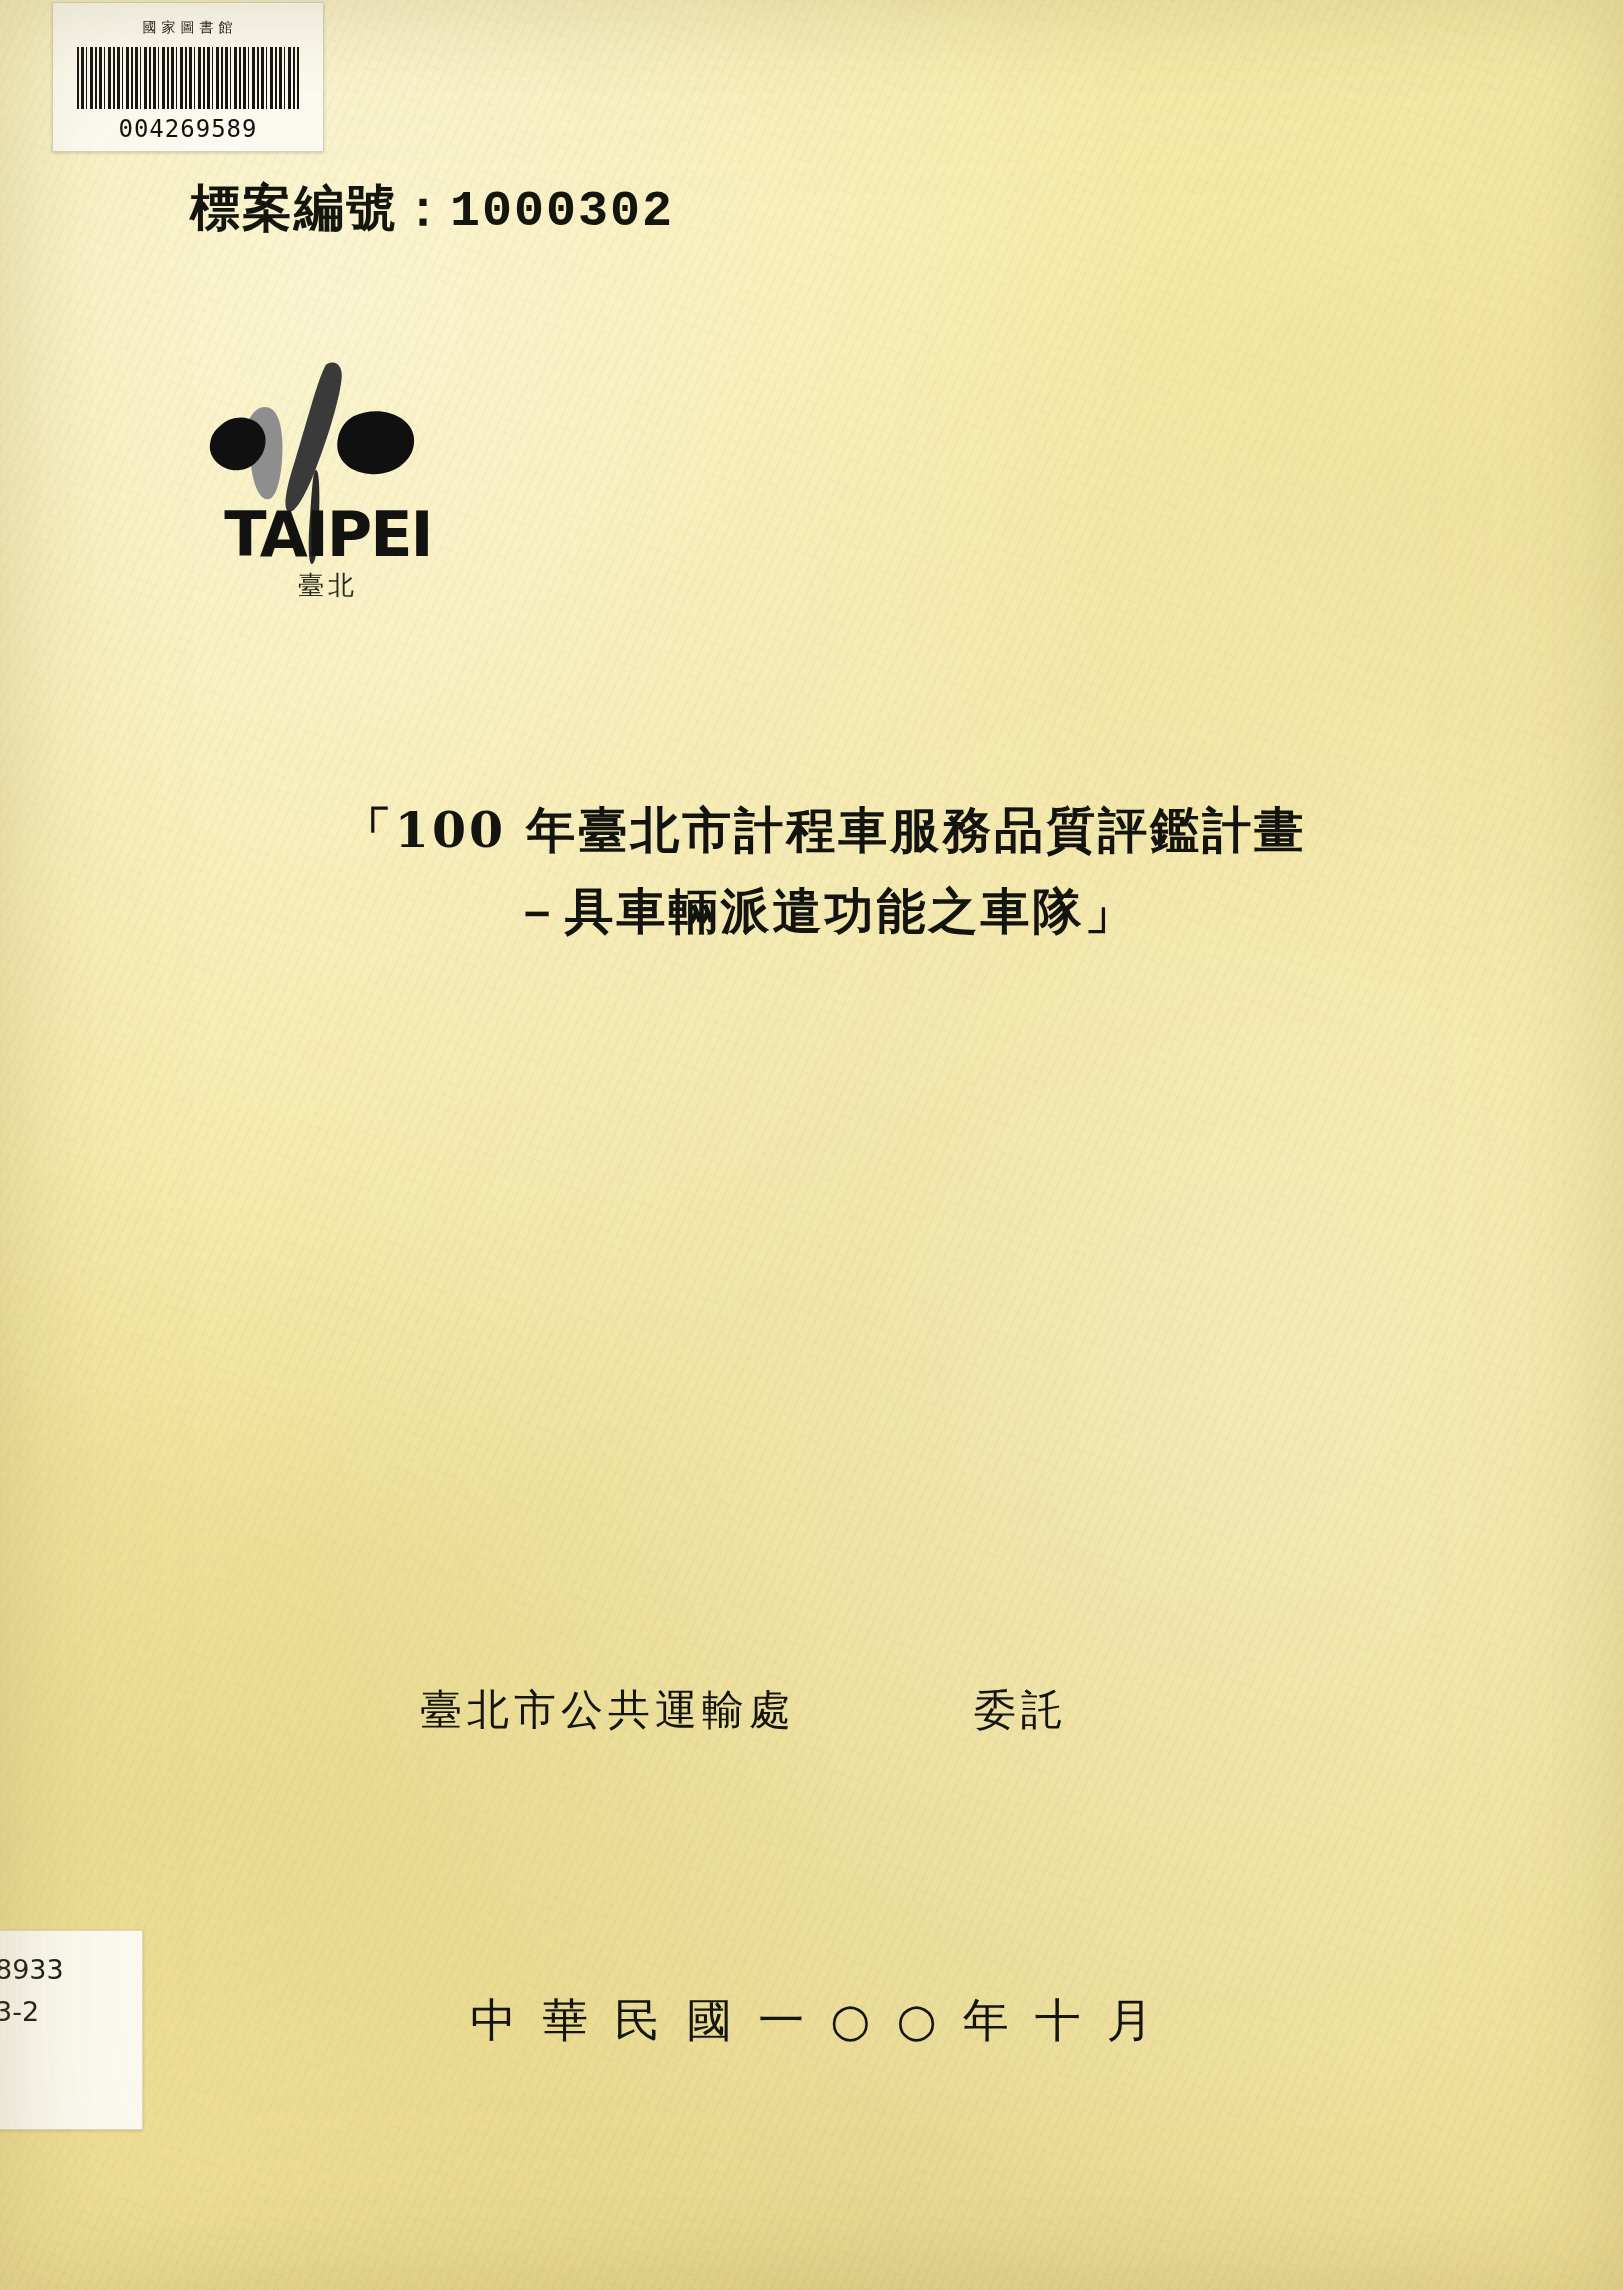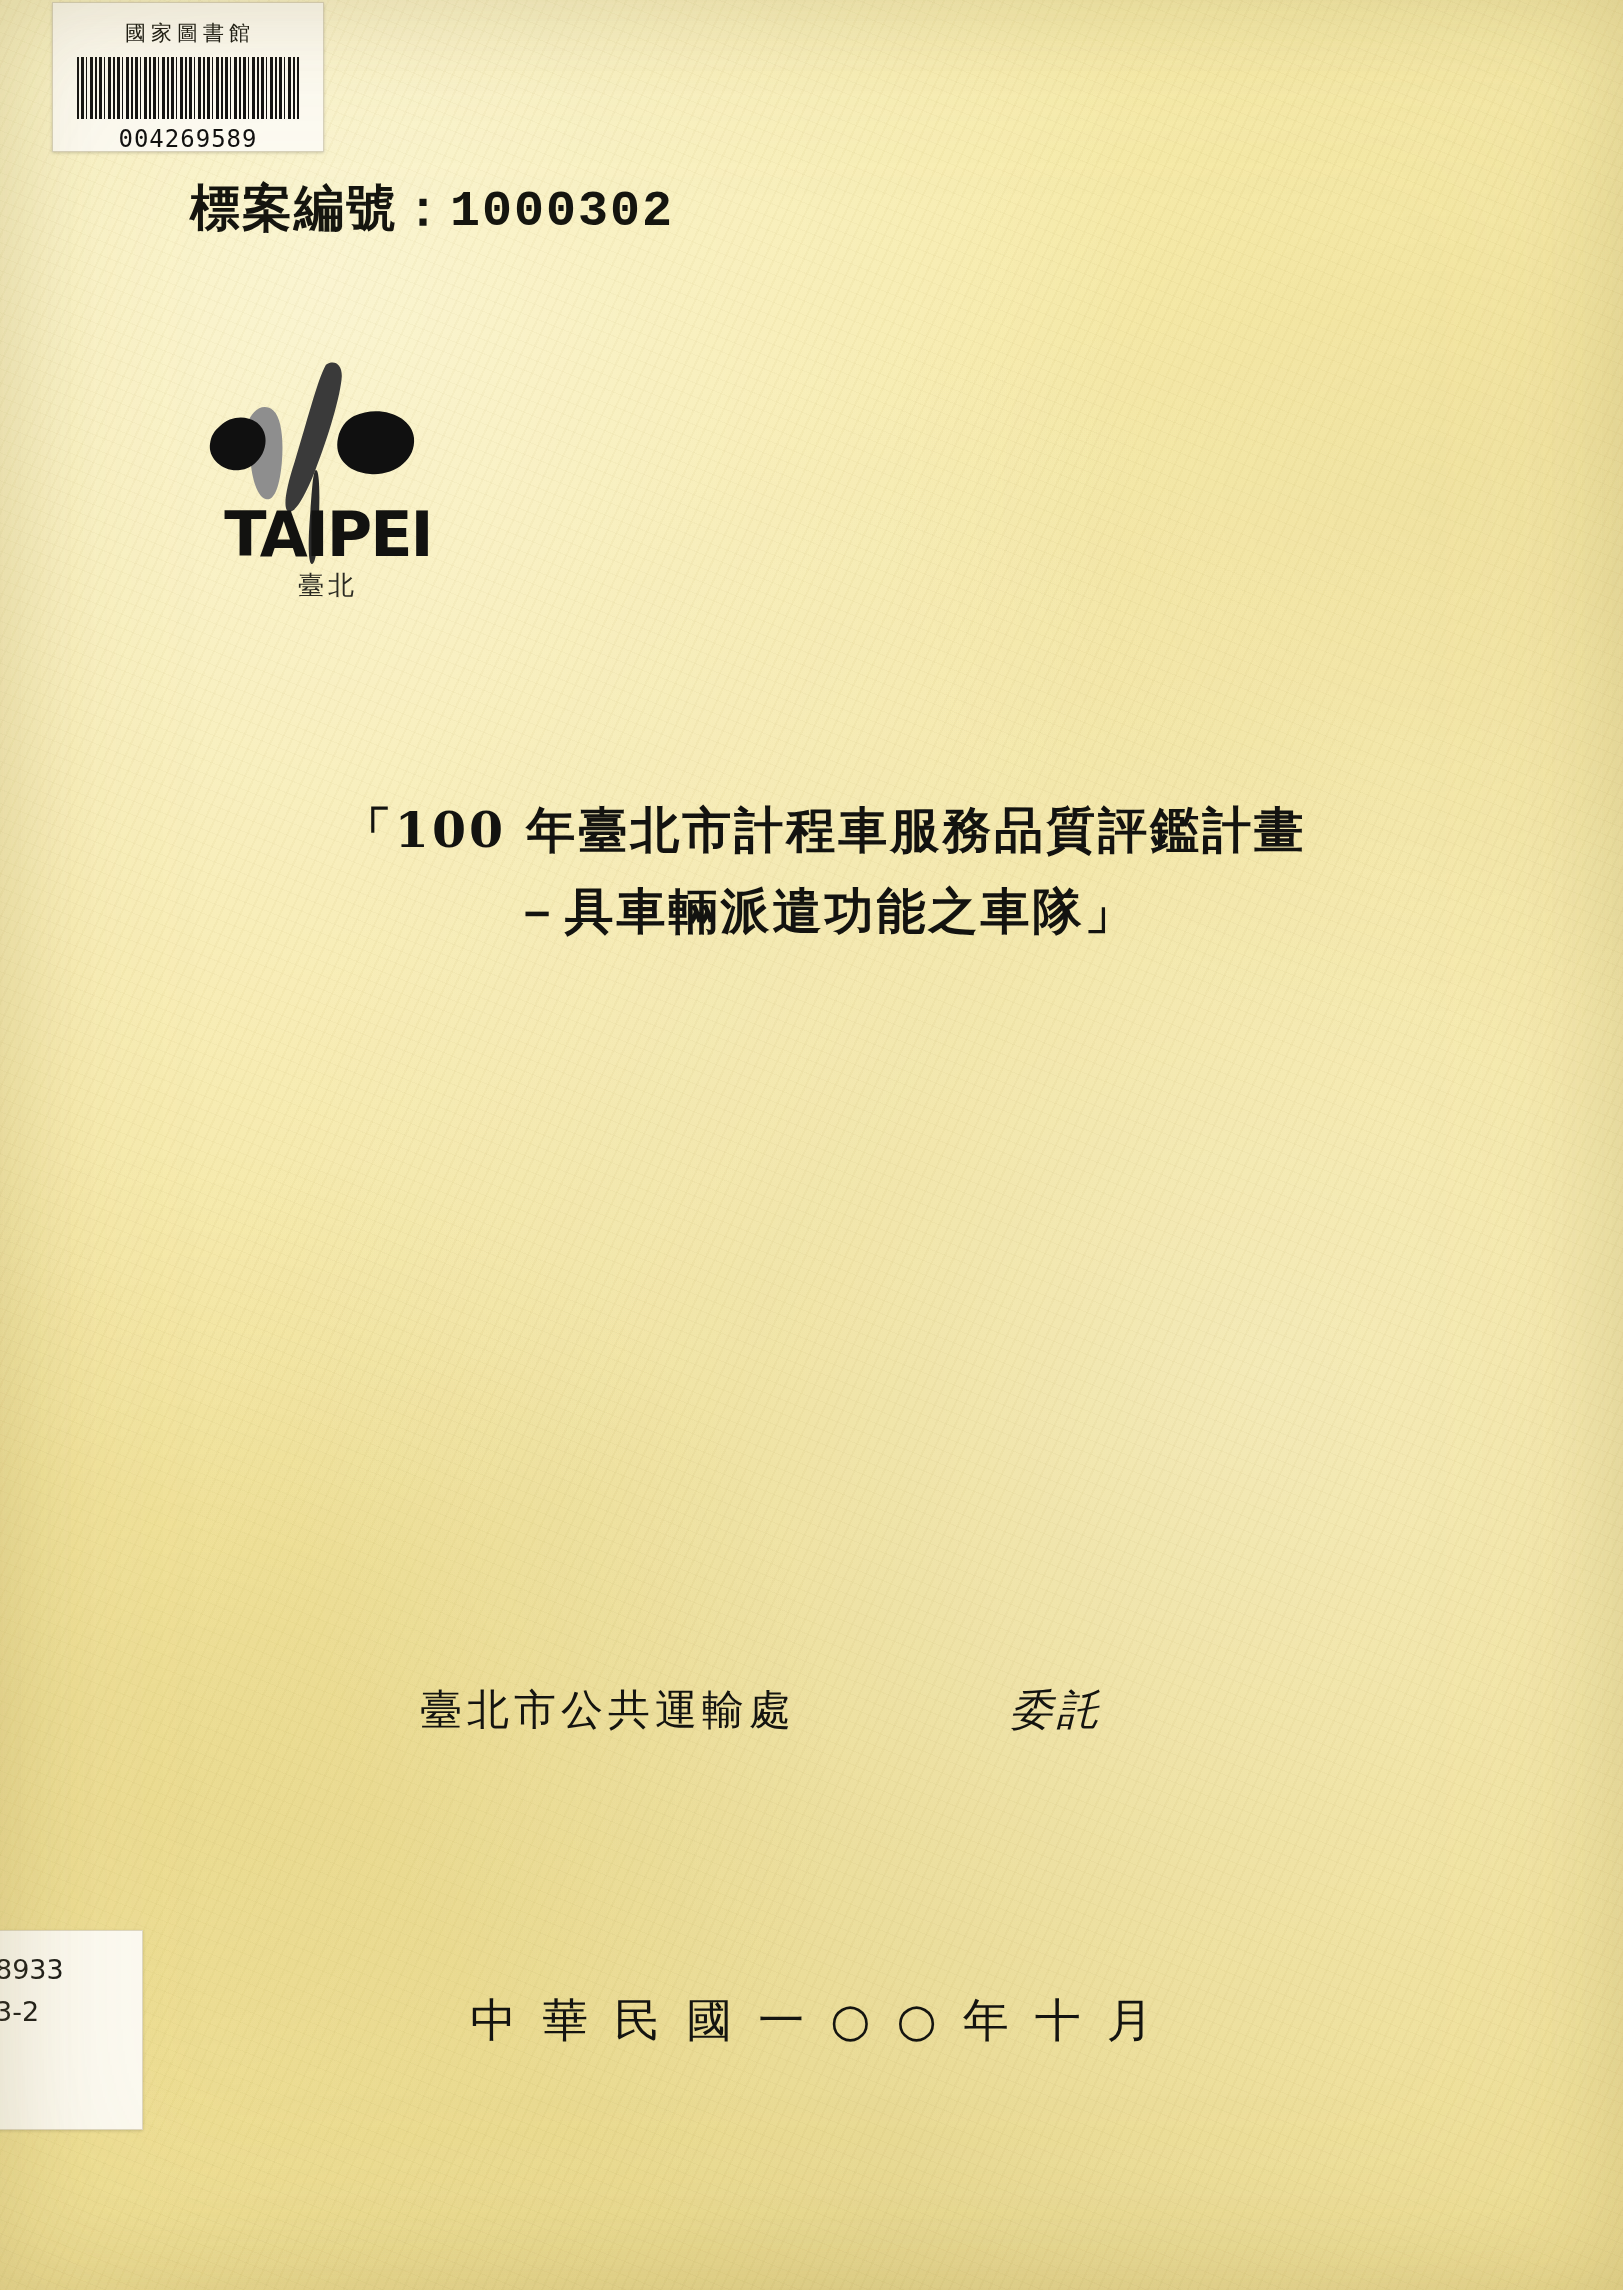--- a/index.html
+++ b/index.html
@@ -46,21 +46,21 @@
     top: 2px;
     width: 270px;
     height: 148px;
     background: #fdfbf2;
     border: 1px solid #d8d2bb;
     box-shadow: 0 1px 3px rgba(0,0,0,0.18);
   }
   .barcode-label .lib-name {
     text-align: center;
     font-family: "DejaVu Sans", sans-serif;
-    font-size: 21px;
+    font-size: 14px;
     letter-spacing: 5px;
     color: #15150f;
     padding-top: 16px;
     padding-left: 4px;
   }
   .barcode-bars {
     margin: 10px auto 0 auto;
     width: 222px;
     height: 62px;
     background-image: repeating-linear-gradient(
@@ -168,21 +168,21 @@
   }
   .org-row .org-name {
     display: inline-block;
   }
   .org-row .org-role {
     display: inline-block;
     margin-left: 40px;
   }
   .org-row.first .org-name { min-width: 470px; }
   .org-row.second .org-name { min-width: 660px; }
-  .org-row.first .org-role { margin-left: 120px; font-style: italic; }
+  .org-row.first .org-role { margin-left: 84px; }
 
   
   .date-line {
     position: absolute;
     left: 0;
     top: 1990px;
     width: 100%;
     text-align: center;
     font-size: 46px;
     letter-spacing: 26px;

